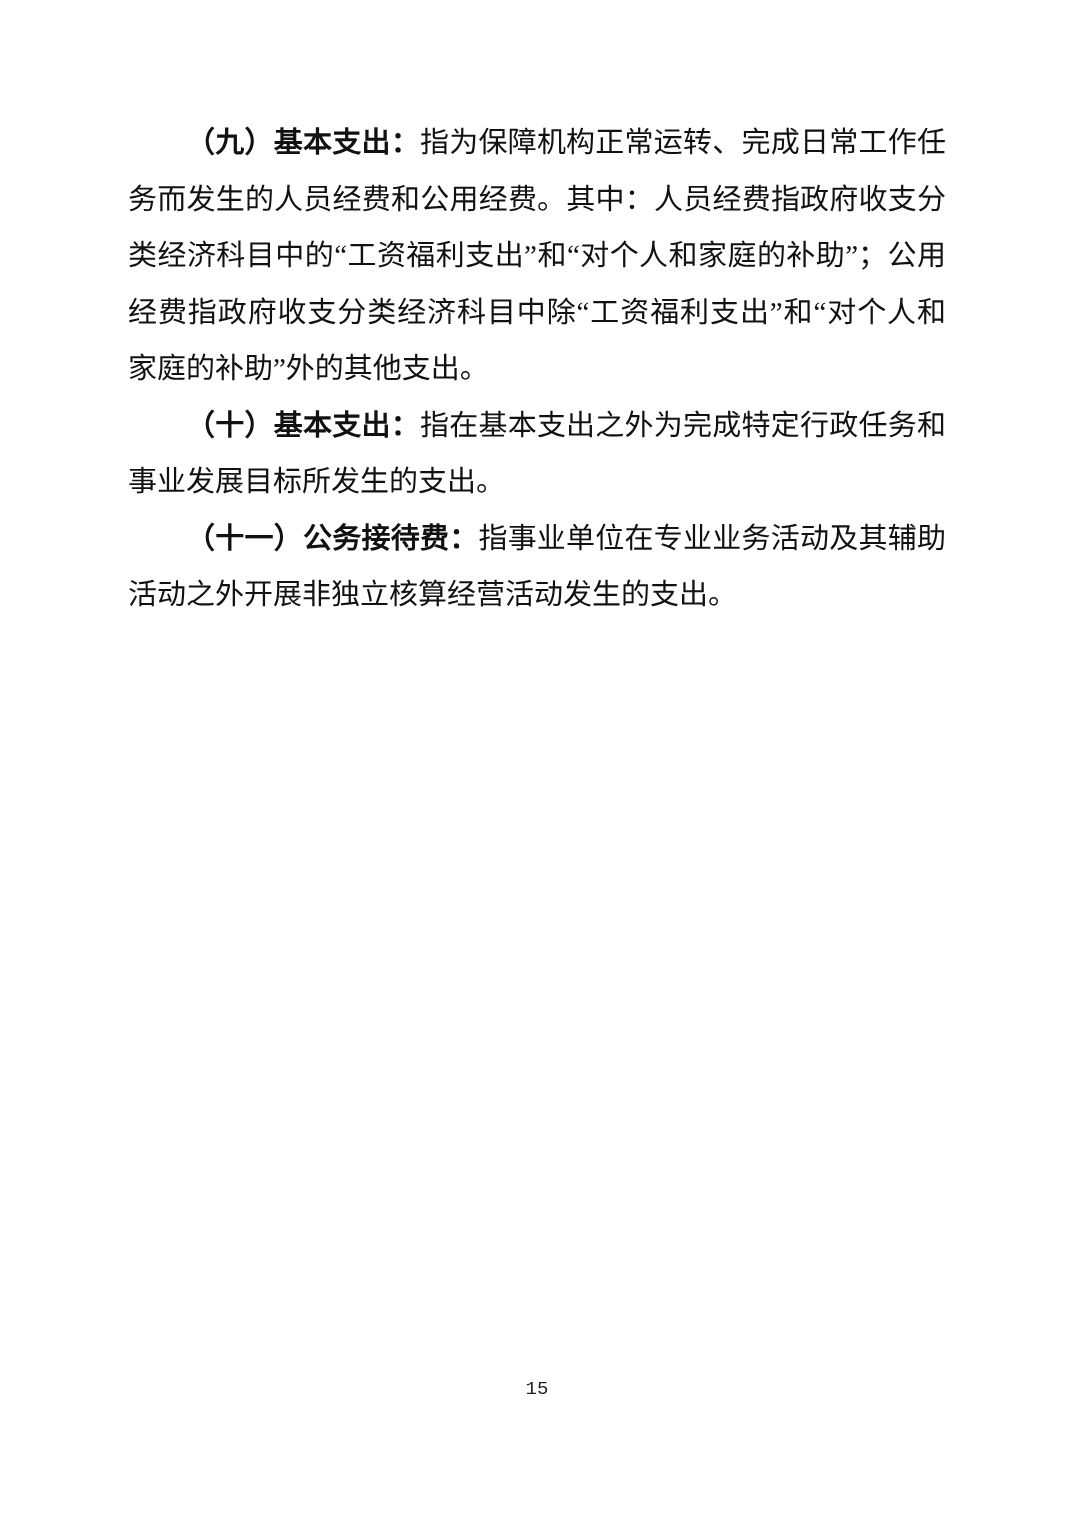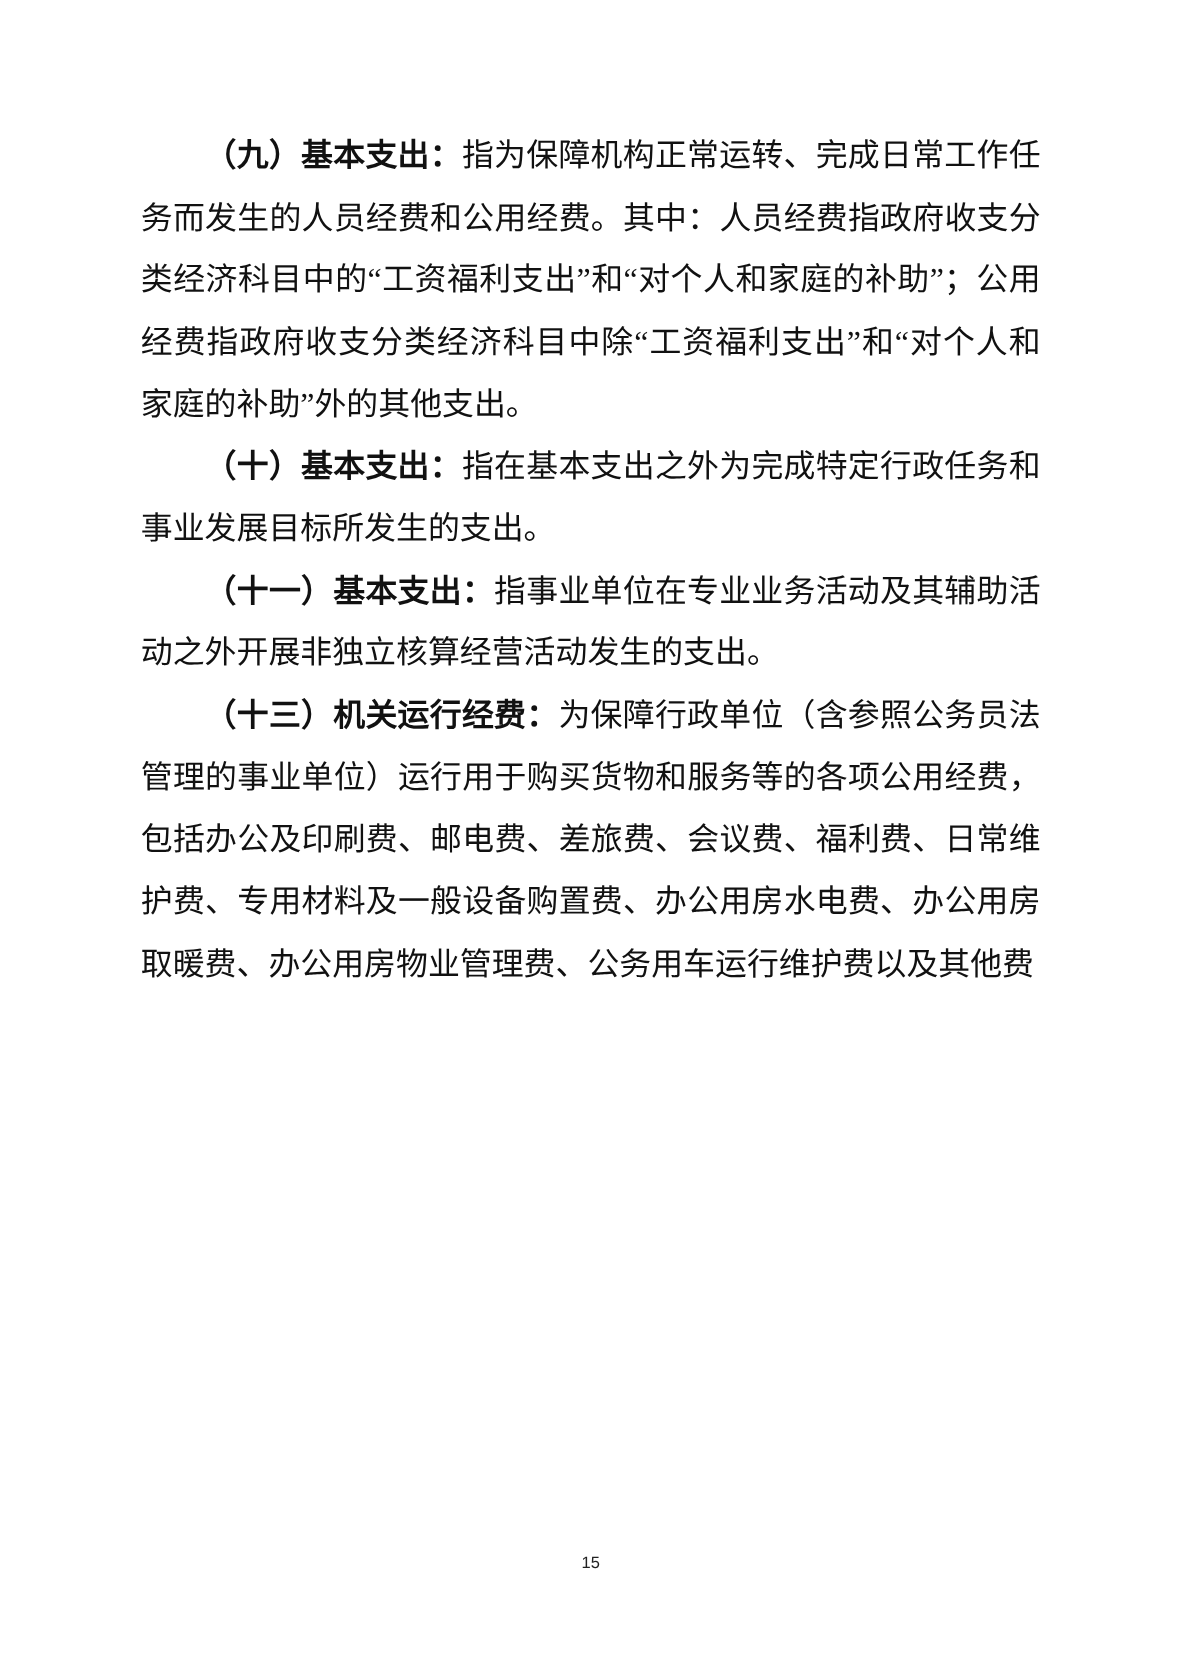--- a/index.html
+++ b/index.html
@@ -33,31 +33,29 @@
   }
   .para-heading {
     font-weight: 700;
   }
   .page-number {
     position: absolute;
     top: 1374px;
     left: 0;
     width: 100%;
     text-align: center;
-    font-size: 15px;
+    font-size: 19px;
     line-height: 30px;
     color: #222222;
-    font-family: Liberation Sans, sans-serif;
-    margin-top: 32px;
+    font-family: Liberation Mono, monospace;
   }
 </style>
 </head>
 <body>
 
 <div class="page">
   <div class="doc-body" id="doc-body">
       <p class="para"><span class="para-heading">（九）基本支出：</span><span>指为保障机构正常运转、完成日常工作任务而发生的人员经费和公用经费。其中：人员经费指政府收支分类经济科目中的“工资福利支出”和“对个人和家庭的补助”；公用经费指政府收支分类经济科目中除“工资福利支出”和“对个人和家庭的补助”外的其他支出。</span></p>
       <p class="para"><span class="para-heading">（十）基本支出：</span><span>指在基本支出之外为完成特定行政任务和事业发展目标所发生的支出。</span></p>
-      <p class="para"><span class="para-heading">（十一）基本支出：</span><span>指事业单位在专业业务活动及其辅助活动之外开展非独立核算经营活动发生的支出。</span></p>
-      <p class="para"><span class="para-heading">（十三）机关运行经费：</span><span>为保障行政单位（含参照公务员法管理的事业单位）运行用于购买货物和服务等的各项公用经费，包括办公及印刷费、邮电费、差旅费、会议费、福利费、日常维护费、专用材料及一般设备购置费、办公用房水电费、办公用房取暖费、办公用房物业管理费、公务用车运行维护费以及其他费</span></p>
+      <p class="para"><span class="para-heading">（十一）公务接待费：</span><span>指事业单位在专业业务活动及其辅助活动之外开展非独立核算经营活动发生的支出。</span></p>
     </div>
   <div class="page-number">15</div>
 </div>
 
 </body></html>

